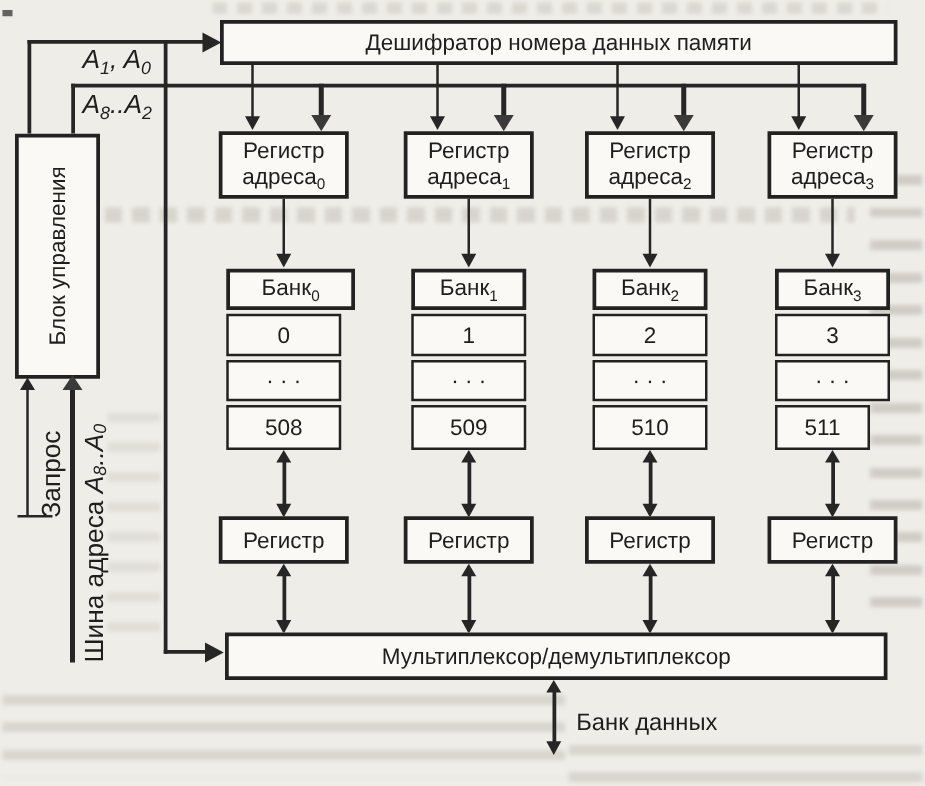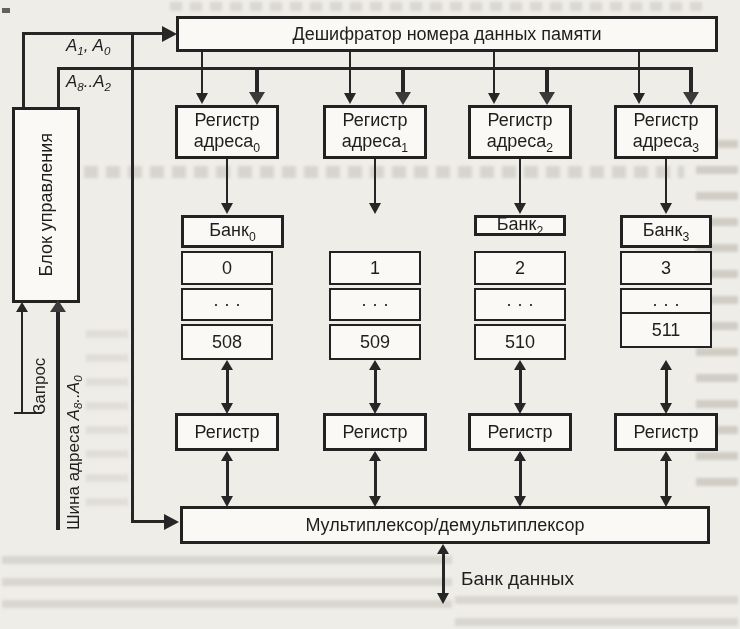--- a/index.html
+++ b/index.html
@@ -18,21 +18,21 @@
   .cell { border-width:2px; }
   .lbl { font-size:18px; }
   .ln { position:absolute; background:#262626; }
   .ah { position:absolute; width:0; height:0; }
   .ah-down  { border-left:6px solid transparent; border-right:6px solid transparent; border-top:11px solid #262626; }
   .ah-down-big { border-left:8px solid transparent; border-right:8px solid transparent; border-top:13px solid #3a3a3a; }
   .ah-up    { border-left:6px solid transparent; border-right:6px solid transparent; border-bottom:10px solid #262626; }
   .ah-up-big{ border-left:8px solid transparent; border-right:8px solid transparent; border-bottom:12px solid #3a3a3a; }
   .ah-right { border-top:8px solid transparent; border-bottom:8px solid transparent; border-left:15px solid #262626; }
   .vtext { writing-mode:vertical-rl; transform:rotate(180deg); white-space:nowrap; }
-  .sig { position:absolute; font-size:17px; }
+  .sig { position:absolute; font-size:21px; }
   .ital { font-style:italic; }
   sub { font-size:0.68em; }
   .bleed { position:absolute; filter:blur(1.6px); pointer-events:none; }
 </style>
 </head>
 <body>
 
 <div id="stage">
 
   <div class="bleed" style="left:696px;top:140px;width:42px;height:360px;opacity:.5;background:repeating-linear-gradient(180deg, rgba(128,120,106,.55) 0 8px, transparent 8px 26px);"></div>
@@ -119,31 +119,34 @@
   <div class="box cell lbl" style="left:181px;top:251px;width:92px;height:34px;">
       <span>0</span>
     </div>
   <div class="box cell lbl" style="left:181px;top:288px;width:92px;height:33px;">
       <span>· · ·</span>
     </div>
   <div class="box cell lbl" style="left:181px;top:324px;width:92px;height:36px;">
       <span>508</span>
     </div>
 
+  <div class="box lbl" style="left:329px;top:215px;width:92px;height:33px;">
+      <span><span>Банк</span><sub>1</sub></span>
+    </div>
   <div class="box cell lbl" style="left:329px;top:251px;width:92px;height:34px;">
       <span>1</span>
     </div>
   <div class="box cell lbl" style="left:329px;top:288px;width:92px;height:33px;">
       <span>· · ·</span>
     </div>
   <div class="box cell lbl" style="left:329px;top:324px;width:92px;height:36px;">
       <span>509</span>
     </div>
 
-  <div class="box lbl" style="left:474px;top:215px;width:92px;height:21px;">
+  <div class="box lbl" style="left:474px;top:215px;width:92px;height:33px;">
       <span><span>Банк</span><sub>2</sub></span>
     </div>
   <div class="box cell lbl" style="left:474px;top:251px;width:92px;height:34px;">
       <span>2</span>
     </div>
   <div class="box cell lbl" style="left:474px;top:288px;width:92px;height:33px;">
       <span>· · ·</span>
     </div>
   <div class="box cell lbl" style="left:474px;top:324px;width:92px;height:36px;">
       <span>510</span>
@@ -151,21 +154,21 @@
 
   <div class="box lbl" style="left:620px;top:215px;width:92px;height:33px;">
       <span><span>Банк</span><sub>3</sub></span>
     </div>
   <div class="box cell lbl" style="left:620px;top:251px;width:92px;height:34px;">
       <span>3</span>
     </div>
   <div class="box cell lbl" style="left:620px;top:288px;width:92px;height:33px;">
       <span>· · ·</span>
     </div>
-  <div class="box cell lbl" style="left:620px;top:312px;width:92px;height:36px;">
+  <div class="box cell lbl" style="left:620px;top:324px;width:76px;height:36px;">
       <span>511</span>
     </div>
 
   <div class="ln" style="left:226px;top:368px;width:3px;height:38px;"></div>
   <div class="ln" style="left:374px;top:368px;width:3px;height:38px;"></div>
   <div class="ln" style="left:519px;top:368px;width:3px;height:38px;"></div>
   <div class="ln" style="left:665px;top:368px;width:3px;height:38px;"></div>
   <div class="ah ah-up" style="left:221px;top:360px;"></div>
   <div class="ah ah-up" style="left:369px;top:360px;"></div>
   <div class="ah ah-up" style="left:514px;top:360px;"></div>

